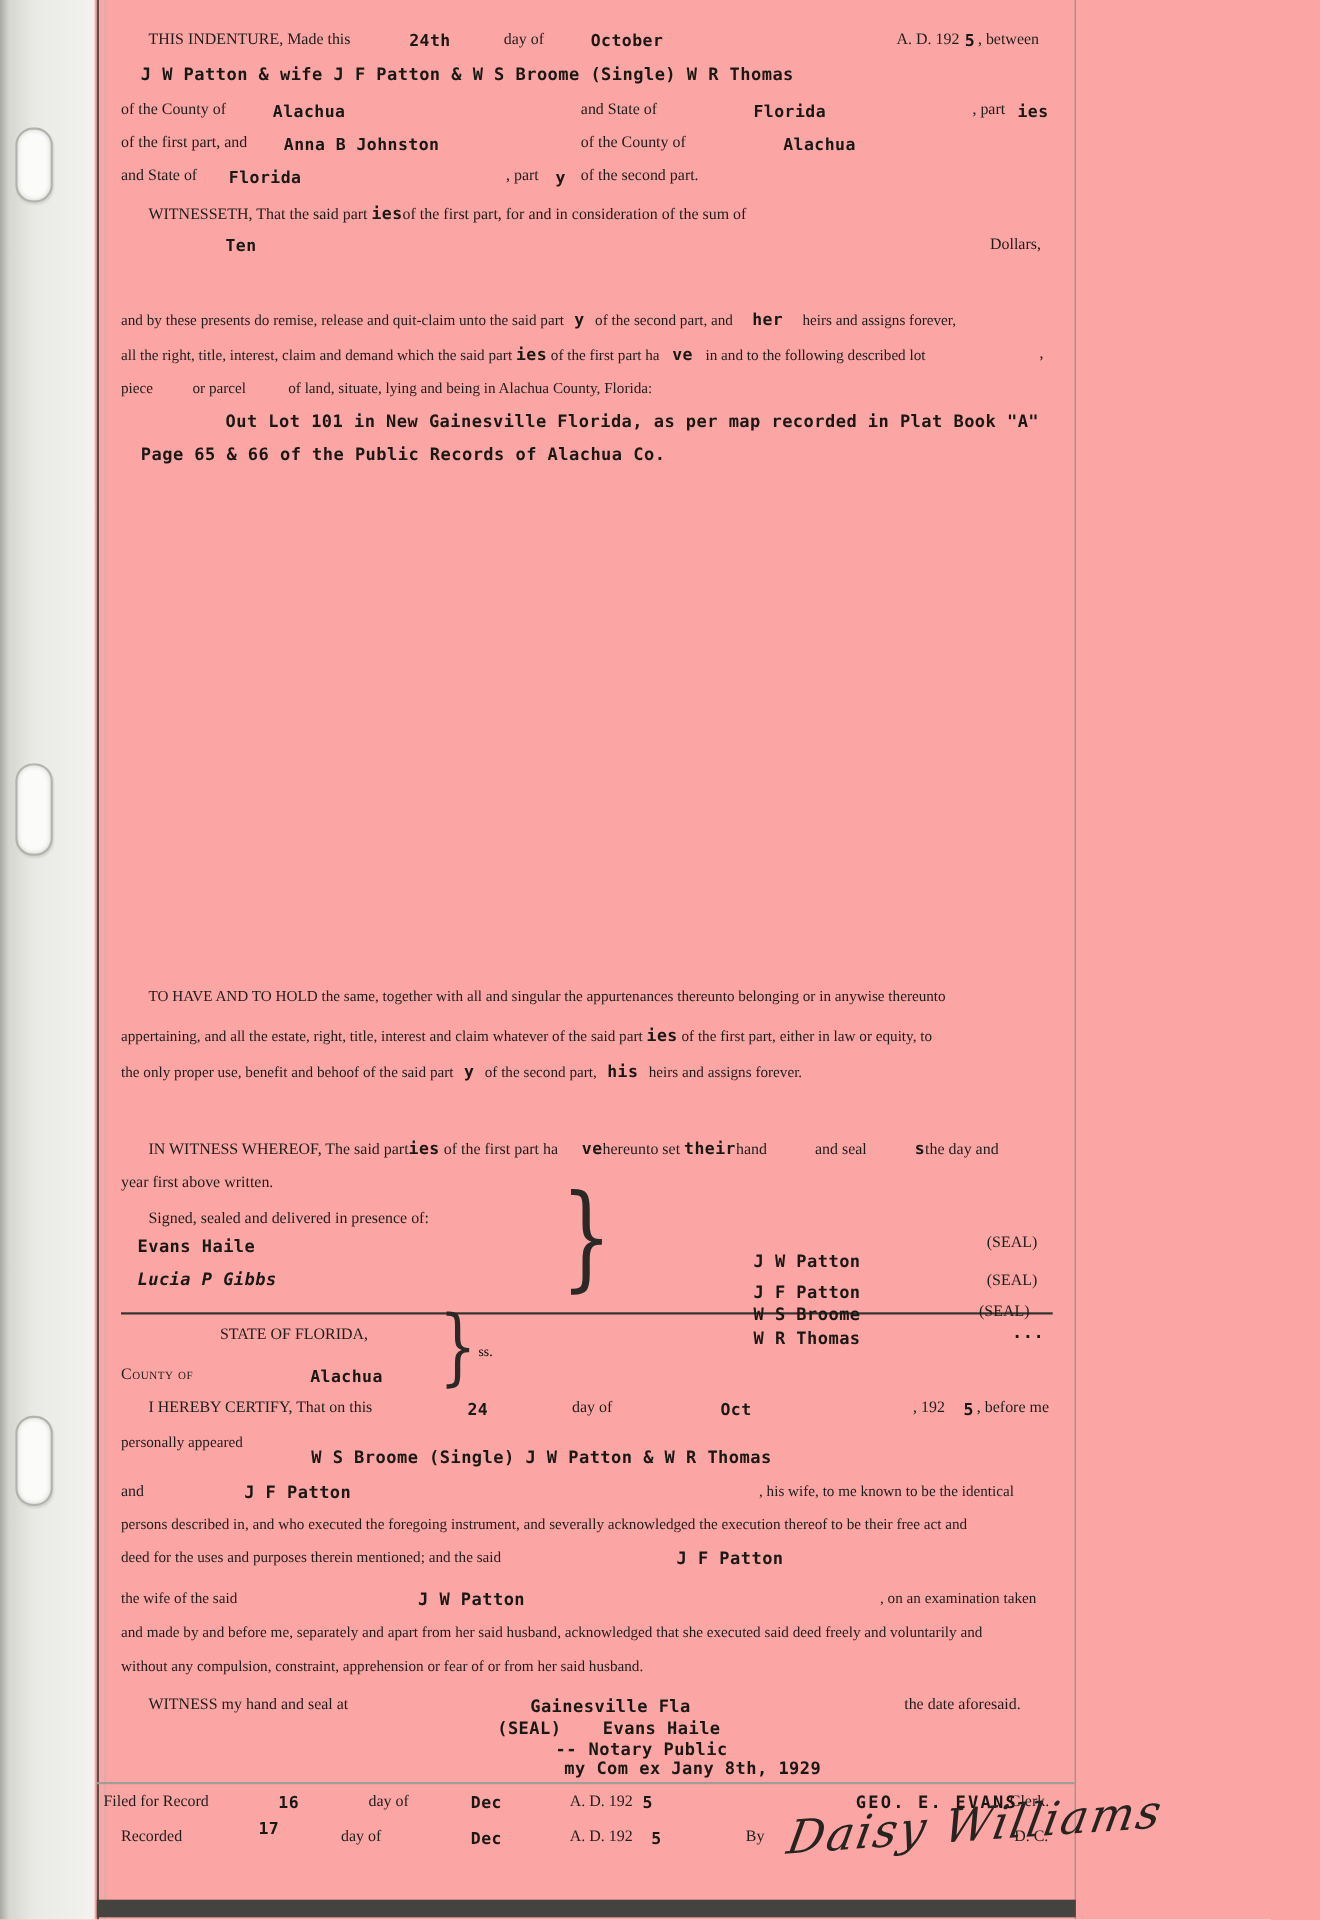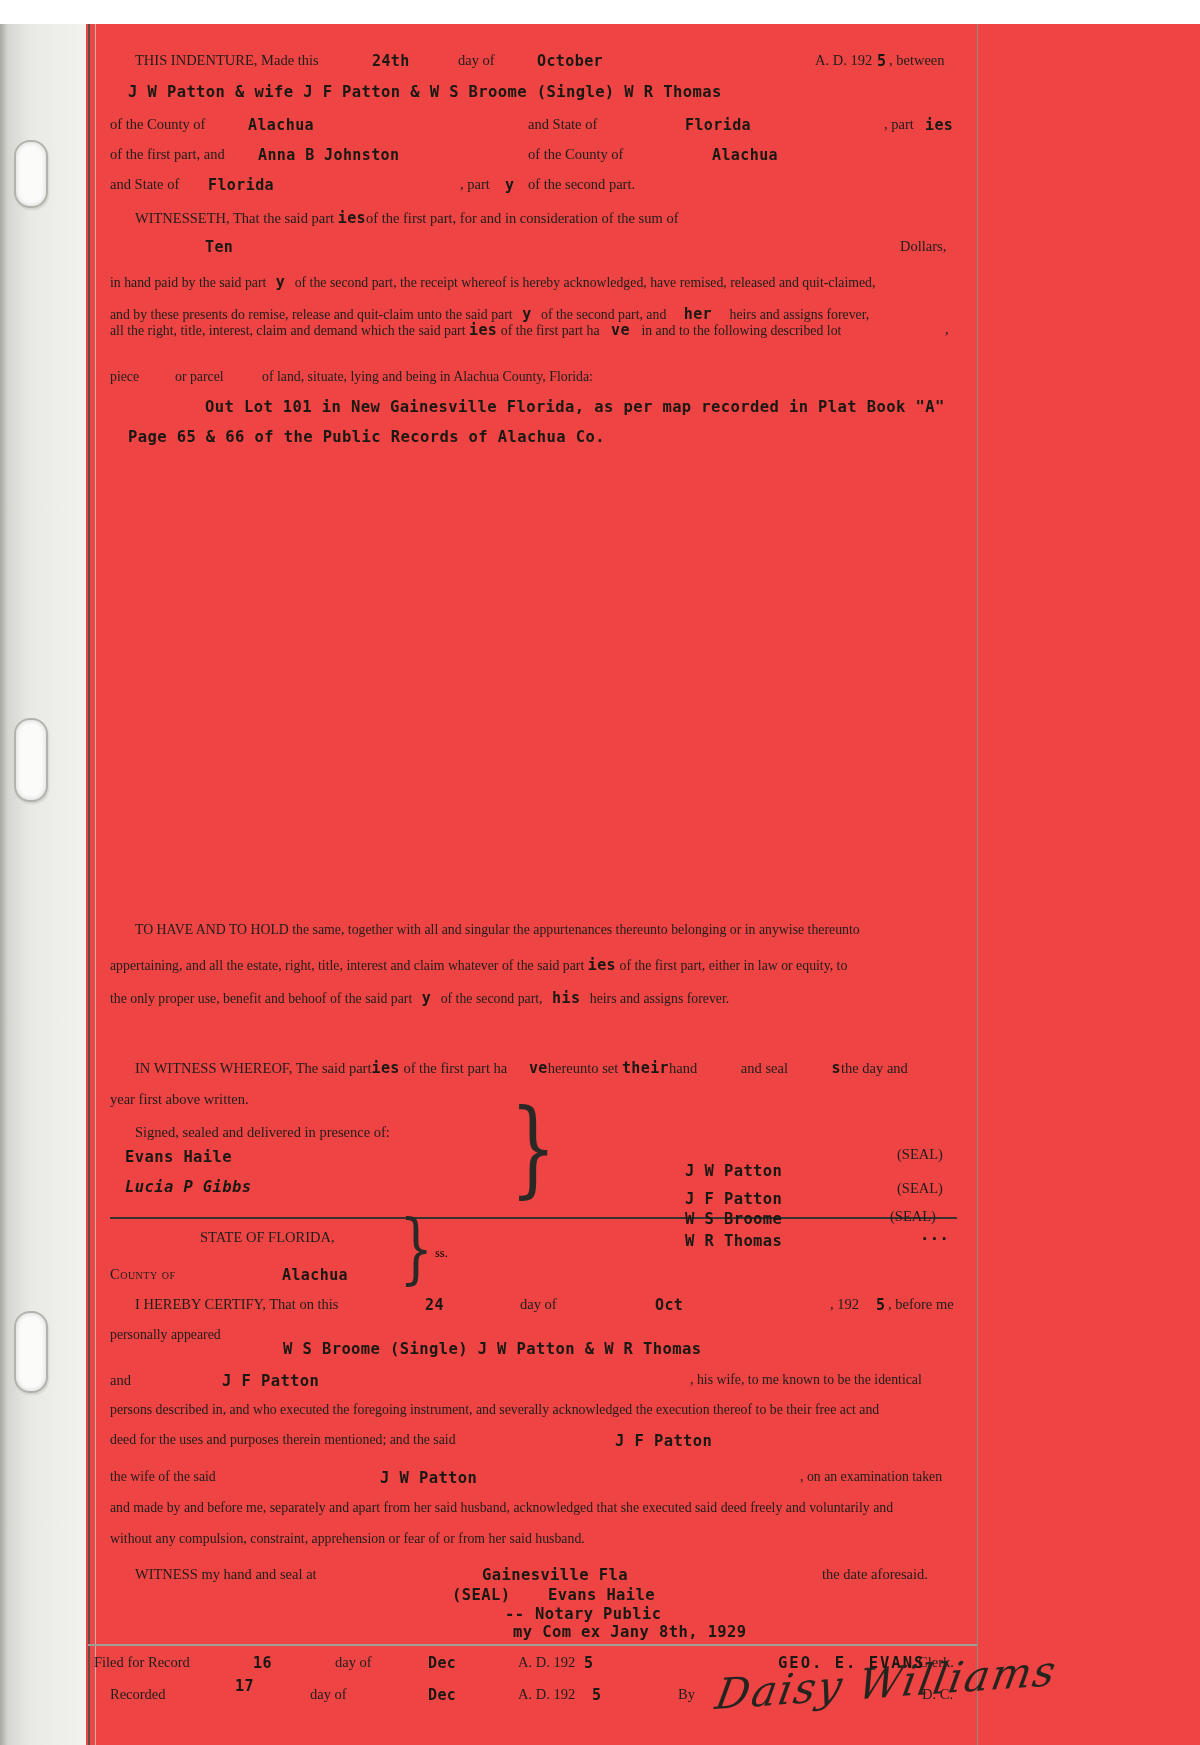--- a/index.html
+++ b/index.html
@@ -1,18 +1,18 @@
 <!DOCTYPE html>
 <html><head>
 <meta charset="utf-8">
 <style>
   html,body{margin:0;padding:0;}
   body{width:1200px;height:1745px;position:relative;background:#ffffff;
        font-family:"Liberation Serif",serif;overflow:hidden;}
-  #page{position:absolute;inset:0;background:#ef4444;margin-top:24px;}
+  #page{position:absolute;inset:0;background:#fca5a5;}
   
   .left-strip{position:absolute;left:0;top:0;bottom:0;width:86px;
     background:linear-gradient(90deg,#a8a8a3 0px,#d6d6d1 8px,#e9e9e5 30px,#f2f2ee 86px);}
   .hole{position:absolute;left:14px;width:30px;background:#fbfbf9;
     border:2px solid #b3b3ad;border-radius:16px;
     box-shadow:inset 0 0 5px rgba(0,0,0,.18),1px 2px 2px rgba(0,0,0,.10);}
   .vline{position:absolute;top:0;bottom:0;}
   .bottom-bar{position:absolute;left:88px;width:890px;top:1727px;height:16px;background:#45433f;}
   .divider{position:absolute;left:88px;width:889px;top:1620px;height:2px;background:#a09d97;}
   .strike{position:absolute;left:110px;width:847px;top:1193px;height:2px;background:#35332f;}
@@ -81,27 +81,24 @@
     <span class="at pl" style="left:528px;">of the second part.</span>
   </div>
 
   <div class="row" style="top:185px;">
     <span class="at pl" style="left:135px;"><span>WITNESSETH, That the said part</span> <span class="t">ies</span><span>of the first part, for and in consideration of the sum of</span></span>
   </div>
   <div class="row" style="top:214px;">
     <span class="at t" style="left:205px;">Ten</span>
     <span class="at pl" style="left:900px;">Dollars,</span>
   </div>
-  <div class="row" style="top:249px;">
-    <span class="at p" style="left:110px;"><span>in hand paid by the said part</span> <span class="t" style="margin:0 6px;">y</span> <span>of the second part, the receipt whereof is hereby acknowledged, have remised, released and quit-claimed,</span></span>
-  </div>
   <div class="row" style="top:281px;">
     <span class="at p" style="left:110px;"><span>and by these presents do remise, release and quit-claim unto the said part</span> <span class="t" style="margin:0 6px;">y</span> <span>of the second part, and</span> <span class="t" style="margin:0 14px;">her</span> <span>heirs and assigns forever,</span></span>
   </div>
-  <div class="row" style="top:297px;padding-left:15px;">
+  <div class="row" style="top:313px;padding-left:15px;">
     <span class="at p" style="left:110px;"><span>all the right, title, interest, claim and demand which the said part</span> <span class="t">ies</span> <span>of the first part ha</span> <span class="t" style="margin:0 8px;">ve</span> <span>in and to the following described lot</span></span>
     <span class="at pl" style="left:945px;">,</span>
   </div>
   <div class="row" style="top:345px;">
     <span class="at p" style="left:110px;">piece</span>
     <span class="at p" style="left:175px;">or parcel</span>
     <span class="at p" style="left:262px;">of land, situate, lying and being in Alachua County, Florida:</span>
   </div>
 
   <div class="row" style="top:374px;">

